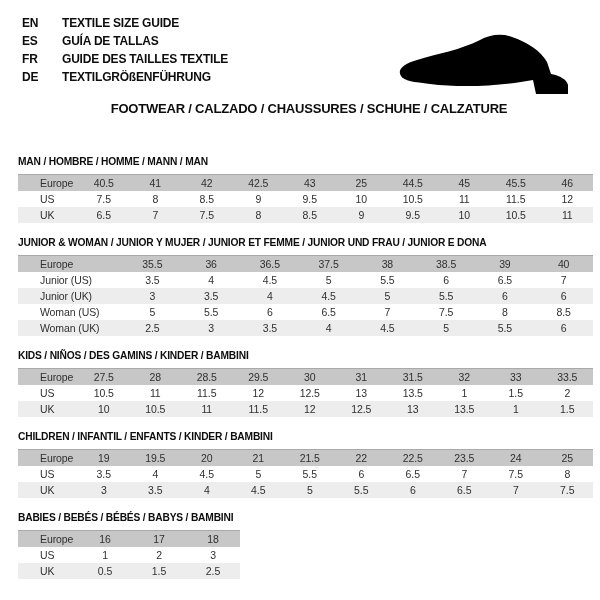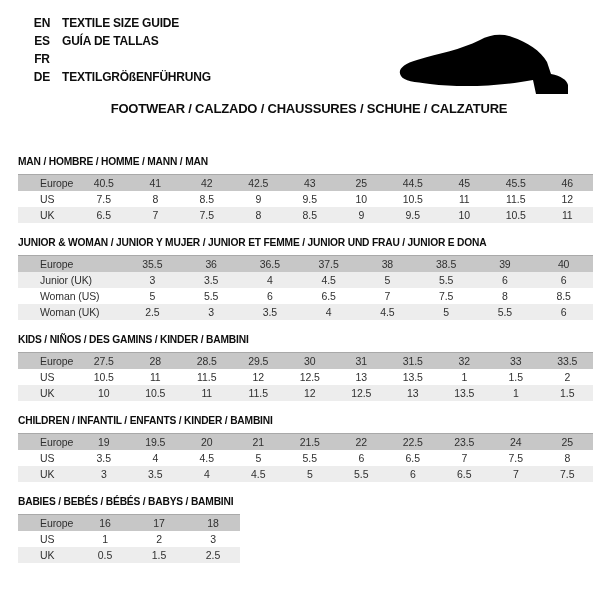--- a/index.html
+++ b/index.html
@@ -13,21 +13,21 @@
   html,body{margin:0;padding:0;}
   body{
     width:600px;height:600px;
     background:#ffffff;
     font-family:"Liberation Sans",sans-serif;
     color:var(--ink);
     position:relative;
     overflow:hidden;
   }
   .lang-list{padding:14px 0 0 22px;}
-  .lang-row{display:flex;font-weight:bold;font-size:12px;line-height:18px;letter-spacing:-0.2px;text-align:center;}
+  .lang-row{display:flex;font-weight:bold;font-size:12px;line-height:18px;letter-spacing:-0.2px;}
   .lang-code{width:40px;flex:0 0 40px;}
   .category-title{
     margin:15px 0 0 18px;
     font-weight:bold;font-size:13px;letter-spacing:-0.2px;
     white-space:nowrap;
     text-align:center;
   }
   .shoe{position:absolute;top:33px;left:396px;width:176px;height:64px;}
   .tables{margin:39px 7px 0 18px;}
   .size-section + .size-section{margin-top:13px;}
@@ -59,20 +59,21 @@
     <span class="lang-label">TEXTILE SIZE GUIDE</span>
   </div>
 
   <div class="lang-row">
     <span class="lang-code">ES</span>
     <span class="lang-label">GUÍA DE TALLAS</span>
   </div>
 
   <div class="lang-row">
     <span class="lang-code">FR</span>
+    <span class="lang-label">GUIDE DES TAILLES TEXTILE</span>
   </div>
 
   <div class="lang-row">
     <span class="lang-code">DE</span>
     <span class="lang-label">TEXTILGRÖßENFÜHRUNG</span>
   </div>
 
 </div>
 
   <div class="shoe">
@@ -144,20 +145,31 @@
             <tr class="header">
               <td class="label-cell">Europe</td>
               <td>35.5</td>
               <td>36</td>
               <td>36.5</td>
               <td>37.5</td>
               <td>38</td>
               <td>38.5</td>
               <td>39</td>
               <td>40</td>
+            </tr>
+            <tr class="plain">
+              <td class="label-cell">Junior (US)</td>
+              <td>3.5</td>
+              <td>4</td>
+              <td>4.5</td>
+              <td>5</td>
+              <td>5.5</td>
+              <td>6</td>
+              <td>6.5</td>
+              <td>7</td>
             </tr>
             <tr class="alt">
               <td class="label-cell">Junior (UK)</td>
               <td>3</td>
               <td>3.5</td>
               <td>4</td>
               <td>4.5</td>
               <td>5</td>
               <td>5.5</td>
               <td>6</td>

